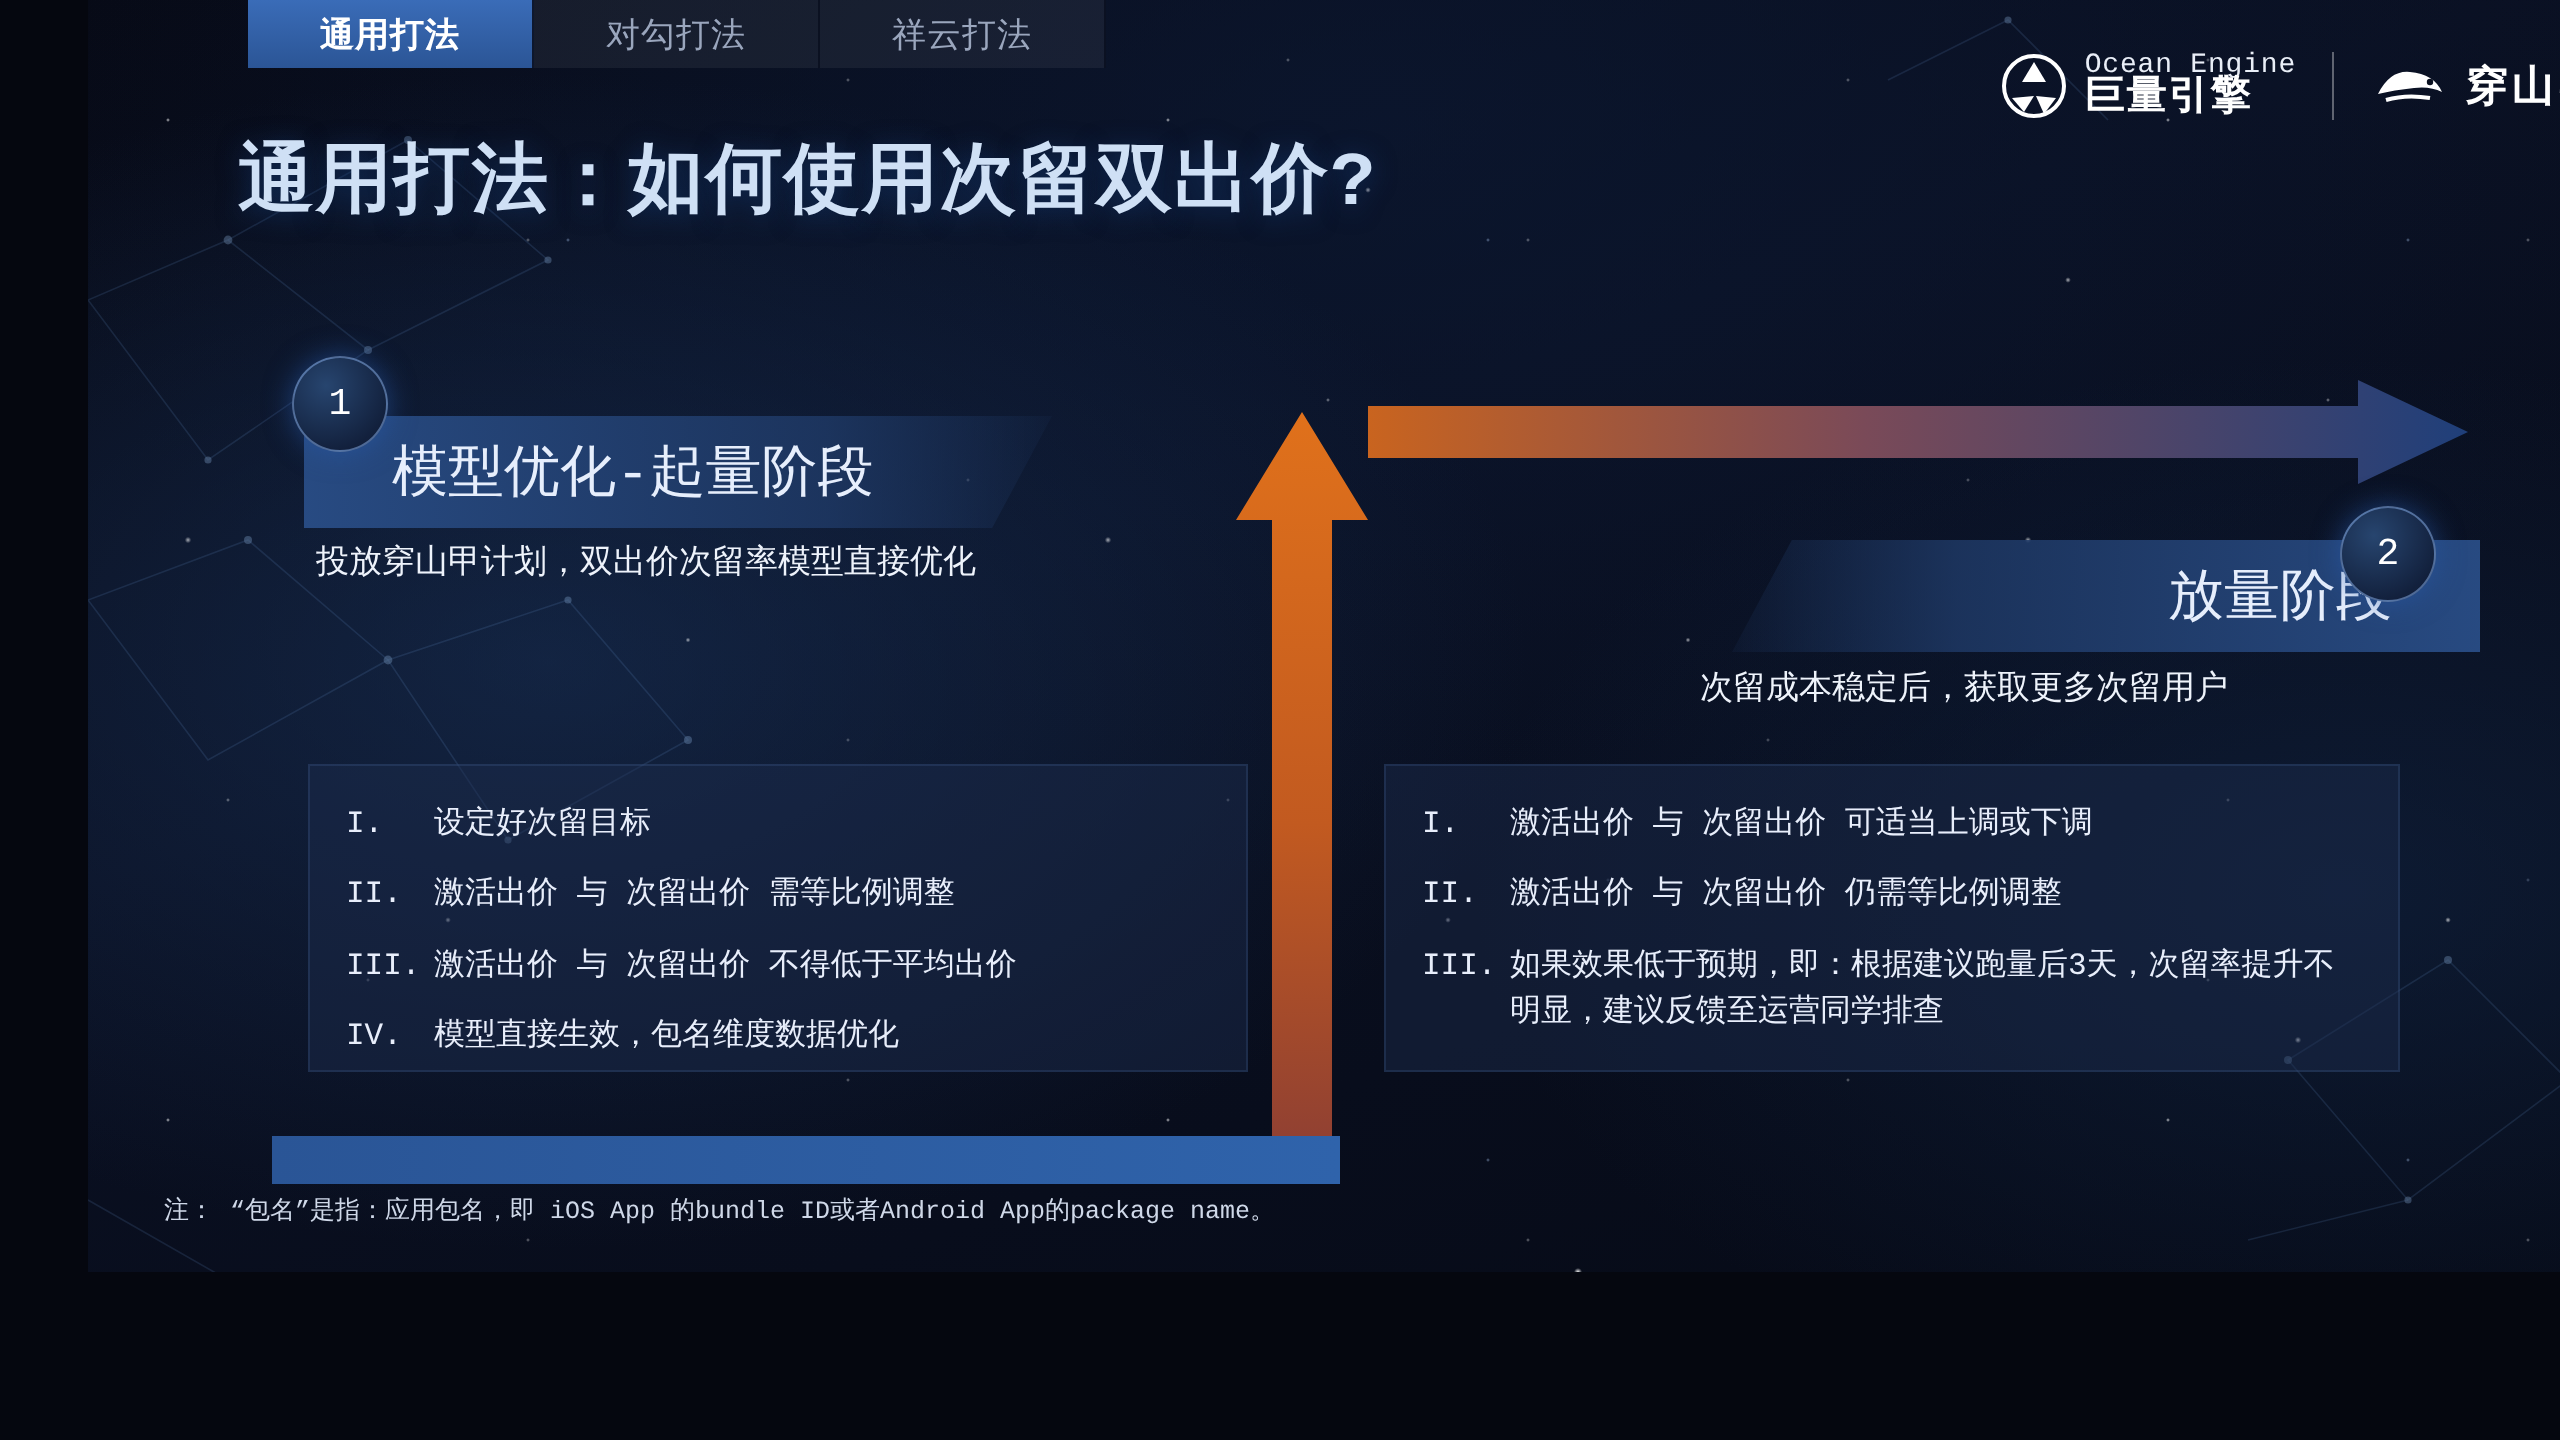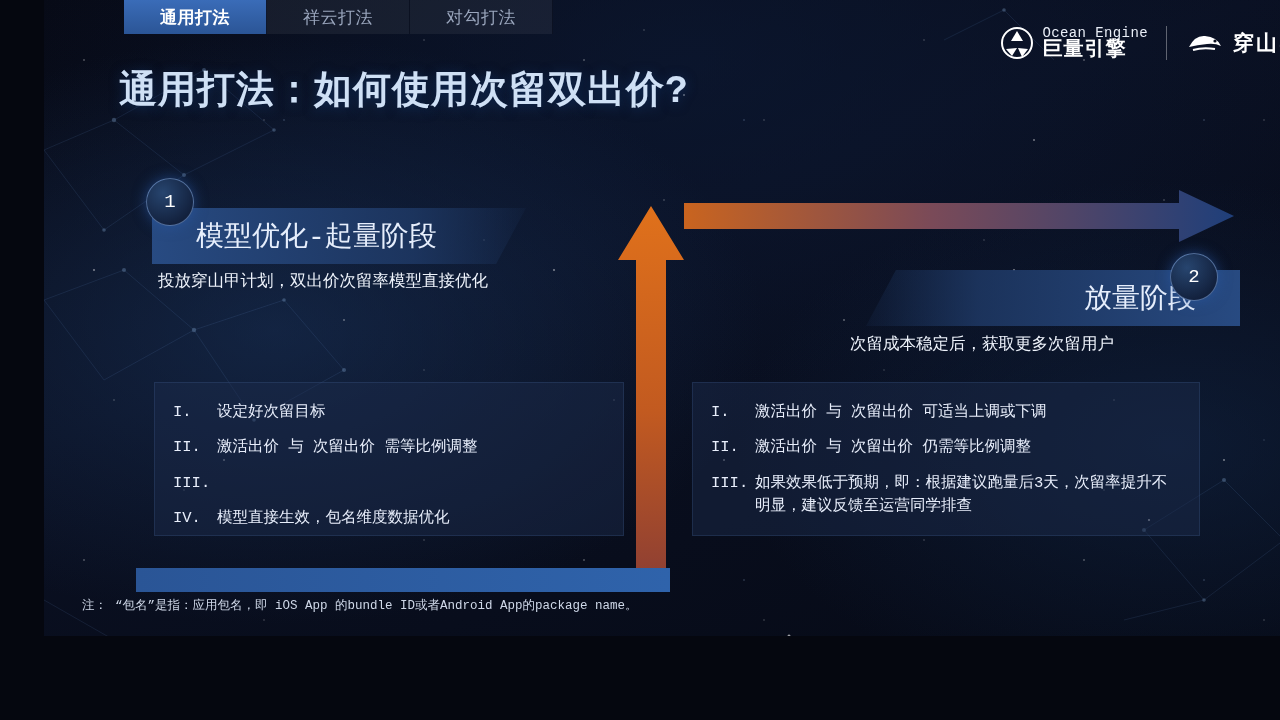--- a/index.html
+++ b/index.html
@@ -244,22 +244,22 @@
         <circle cx="1240" cy="540" r="2.2"></circle>
       <circle cx="1160" cy="600" r="1.8"></circle>
         <circle cx="1100" cy="530" r="2"></circle>
       <circle cx="70" cy="640" r="2"></circle>
         <circle cx="960" cy="10" r="1.8"></circle>
     </g>
   </svg>
 
   <div class="tabs">
     <div class="tab active">通用打法</div>
+    <div class="tab">对勾打法</div>
     <div class="tab">祥云打法</div>
-    <div class="tab">对勾打法</div>
   </div>
 
   <div class="logos">
     <div class="logo-block">
       <svg width="34" height="34" viewBox="0 0 34 34">
         <circle cx="17" cy="17" r="15" fill="none" stroke="#ffffff" stroke-width="2"></circle>
         <path d="M17 5 L23 15 L11 15 Z" fill="#ffffff"></path>
         <path d="M6 23 L17 22 L12 30 Z" fill="#ffffff"></path>
         <path d="M28 23 L22 31 L18 22 Z" fill="#ffffff"></path>
       </svg>
@@ -315,20 +315,21 @@
     <div class="bullet">
       <span class="num">I.</span>
       <span class="txt">设定好次留目标</span>
     </div>
     <div class="bullet">
       <span class="num">II.</span>
       <span class="txt">激活出价 与 次留出价 需等比例调整</span>
     </div>
     <div class="bullet">
       <span class="num">III.</span>
+      <span class="txt">激活出价 与 次留出价 不得低于平均出价</span>
     </div>
     <div class="bullet">
       <span class="num">IV.</span>
       <span class="txt">模型直接生效，包名维度数据优化</span>
     </div>
   </div>
 
   <div class="stage-banner banner2">
     <span>放量阶段</span>
   </div>

